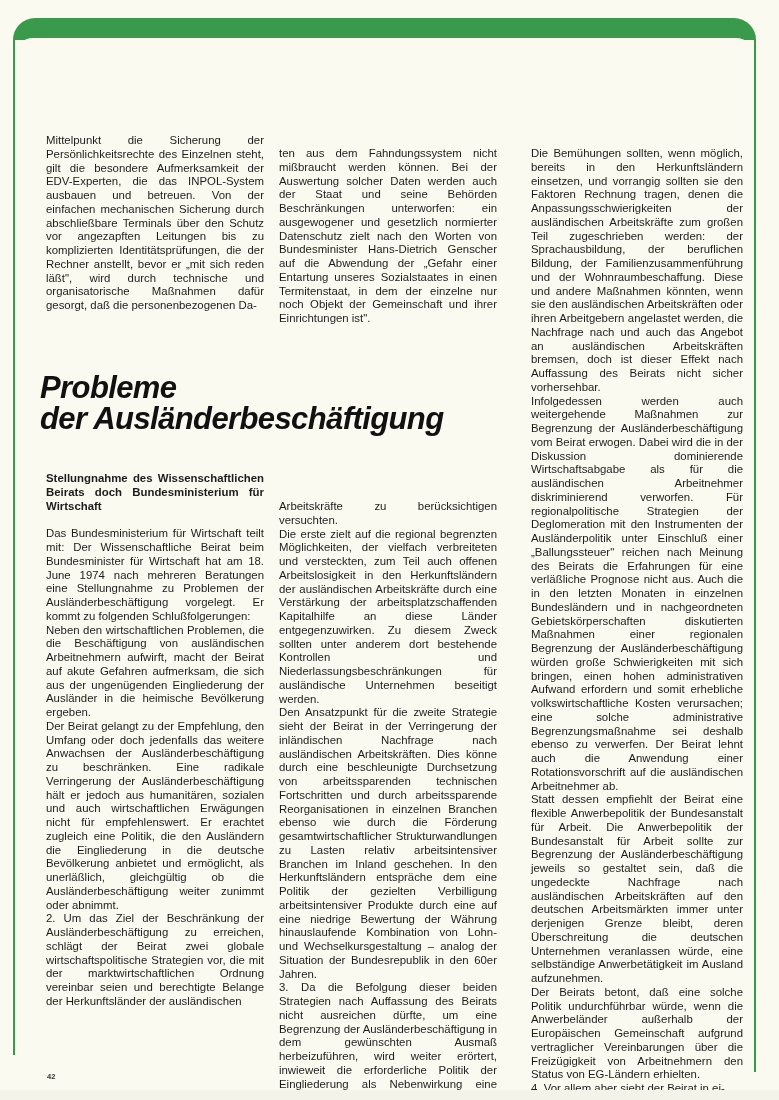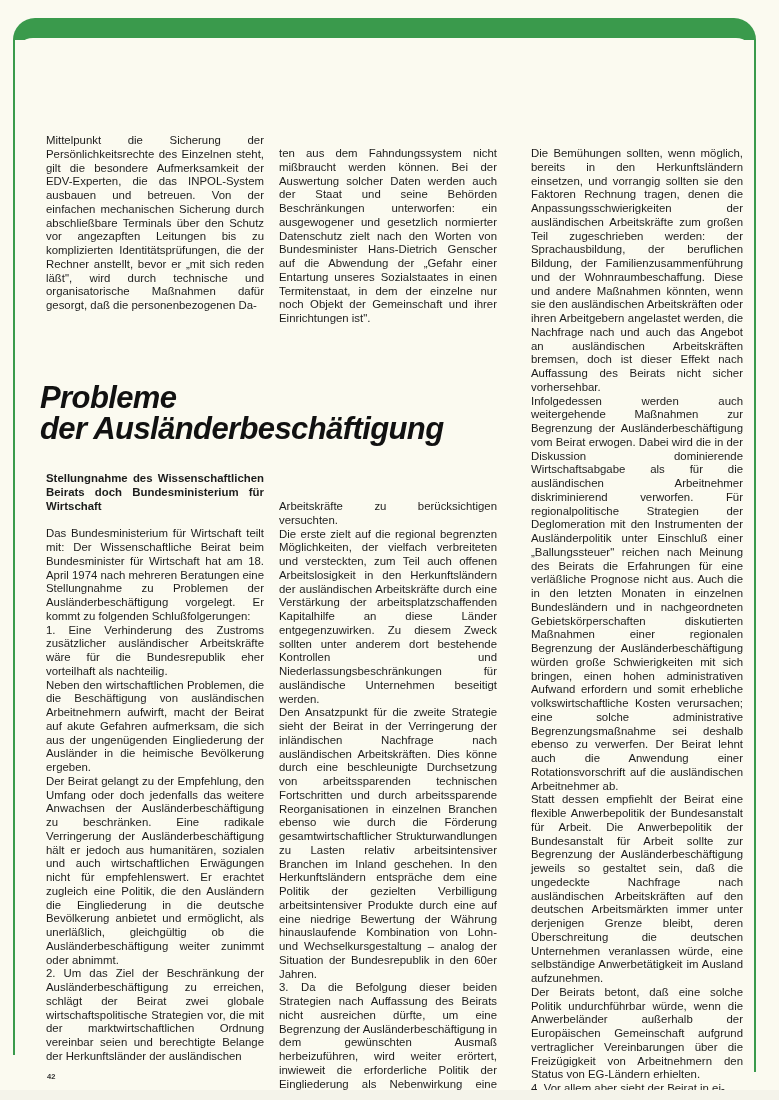--- a/index.html
+++ b/index.html
@@ -37,21 +37,20 @@
   #c2 { left:279px; top:147px; width:218px; }
   #c3 { left:531px; top:147px; width:212px; }
   #c1b { left:46px; top:472px; width:218px; }
   #c2b { left:279px; top:500px; width:218px; }
   .headline {
     position:absolute; left:40px; top:372px;
     font-family:"Liberation Sans", sans-serif;
     font-weight:bold; font-style:italic;
     font-size:31px; line-height:31px; letter-spacing:-0.6px;
     color:#111;
-    margin-top:10px;
   }
   .subhead {
     font-weight:bold; margin:0 0 14px 0 !important;
   }
   .pagenum {
     position:absolute; left:24px; top:1072px; font-size:7.5px; font-weight:bold; color:#333;margin-left:23px;
   }
   .bottom-shadow {
     position:absolute; left:0; top:1090px; width:779px; height:10px; background:#f4f3ea;
   }
@@ -71,22 +70,21 @@
   <p>ten aus dem Fahndungssystem nicht mißbraucht werden können. Bei der Auswertung solcher Daten werden auch der Staat und seine Behörden Beschränkungen unterworfen: ein ausgewogener und gesetzlich normierter Datenschutz zielt nach den Worten von Bundesminister Hans-Dietrich Genscher auf die Abwendung der „Gefahr einer Entartung unseres Sozialstaates in einen Termitenstaat, in dem der einzelne nur noch Objekt der Gemeinschaft und ihrer Einrichtungen ist".</p>
 </div>
 
 <div class="headline">
   <div>Probleme</div>
   <div>der Ausländerbeschäftigung</div>
 </div>
 
 <div class="col" id="c1b">
   <p class="subhead">Stellungnahme des Wissenschaftlichen Beirats doch Bundesministerium für Wirtschaft</p>
-  <p>Das Bundesministerium für Wirtschaft teilt mit: Der Wissenschaftliche Beirat beim Bundesminister für Wirtschaft hat am 18. April 1974 nach mehreren Beratungen eine Stellungnahme zu Problemen der Ausländerbeschäftigung vorgelegt. Er kommt zu folgenden Schlußfolgerungen:</p>
-  <p>1. Eine Verhinderung des Zustroms zusätzlicher ausländischer Arbeitskräfte wäre für die Bundesrepublik eher vorteilhaft als nachteilig.</p>
+  <p>Das Bundesministerium für Wirtschaft teilt mit: Der Wissenschaftliche Beirat beim Bundesminister für Wirtschaft hat am 18. June 1974 nach mehreren Beratungen eine Stellungnahme zu Problemen der Ausländerbeschäftigung vorgelegt. Er kommt zu folgenden Schlußfolgerungen:</p>
   <p>Neben den wirtschaftlichen Problemen, die die Beschäftigung von ausländischen Arbeitnehmern aufwirft, macht der Beirat auf akute Gefahren aufmerksam, die sich aus der ungenügenden Eingliederung der Ausländer in die heimische Bevölkerung ergeben.</p>
   <p>Der Beirat gelangt zu der Empfehlung, den Umfang oder doch jedenfalls das weitere Anwachsen der Ausländerbeschäftigung zu beschränken. Eine radikale Verringerung der Ausländerbeschäftigung hält er jedoch aus humanitären, sozialen und auch wirtschaftlichen Erwägungen nicht für empfehlenswert. Er erachtet zugleich eine Politik, die den Ausländern die Eingliederung in die deutsche Bevölkerung anbietet und ermöglicht, als unerläßlich, gleichgültig ob die Ausländerbeschäftigung weiter zunimmt oder abnimmt.</p>
   <p>2. Um das Ziel der Beschränkung der Ausländerbeschäftigung zu erreichen, schlägt der Beirat zwei globale wirtschaftspolitische Strategien vor, die mit der marktwirtschaftlichen Ordnung vereinbar seien und berechtigte Belange der Herkunftsländer der ausländischen</p>
 </div>
 
 <div class="col" id="c2b">
   <p>Arbeitskräfte zu berücksichtigen versuchten.</p>
   <p>Die erste zielt auf die regional begrenzten Möglichkeiten, der vielfach verbreiteten und versteckten, zum Teil auch offenen Arbeitslosigkeit in den Herkunftsländern der ausländischen Arbeitskräfte durch eine Verstärkung der arbeitsplatzschaffenden Kapitalhilfe an diese Länder entgegenzuwirken. Zu diesem Zweck sollten unter anderem dort bestehende Kontrollen und Niederlassungsbeschränkungen für ausländische Unternehmen beseitigt werden.</p>
   <p>Den Ansatzpunkt für die zweite Strategie sieht der Beirat in der Verringerung der inländischen Nachfrage nach ausländischen Arbeitskräften. Dies könne durch eine beschleunigte Durchsetzung von arbeitssparenden technischen Fortschritten und durch arbeitssparende Reorganisationen in einzelnen Branchen ebenso wie durch die Förderung gesamtwirtschaftlicher Strukturwandlungen zu Lasten relativ arbeitsintensiver Branchen im Inland geschehen. In den Herkunftsländern entspräche dem eine Politik der gezielten Verbilligung arbeitsintensiver Produkte durch eine auf eine niedrige Bewertung der Währung hinauslaufende Kombination von Lohn- und Wechselkursgestaltung – analog der Situation der Bundesrepublik in den 60er Jahren.</p>
   <p>3. Da die Befolgung dieser beiden Strategien nach Auffassung des Beirats nicht ausreichen dürfte, um eine Begrenzung der Ausländerbeschäftigung in dem gewünschten Ausmaß herbeizuführen, wird weiter erörtert, inwieweit die erforderliche Politik der Eingliederung als Nebenwirkung eine ausreichende Begrenzung der Zahl der ausländischen Arbeitskräfte erwarten läßt.</p>

